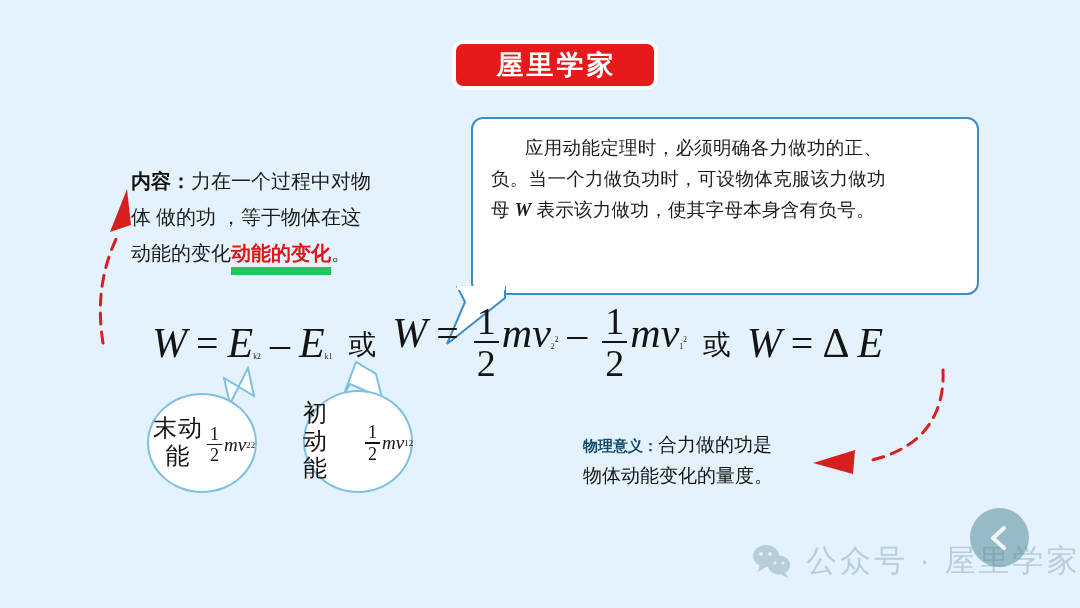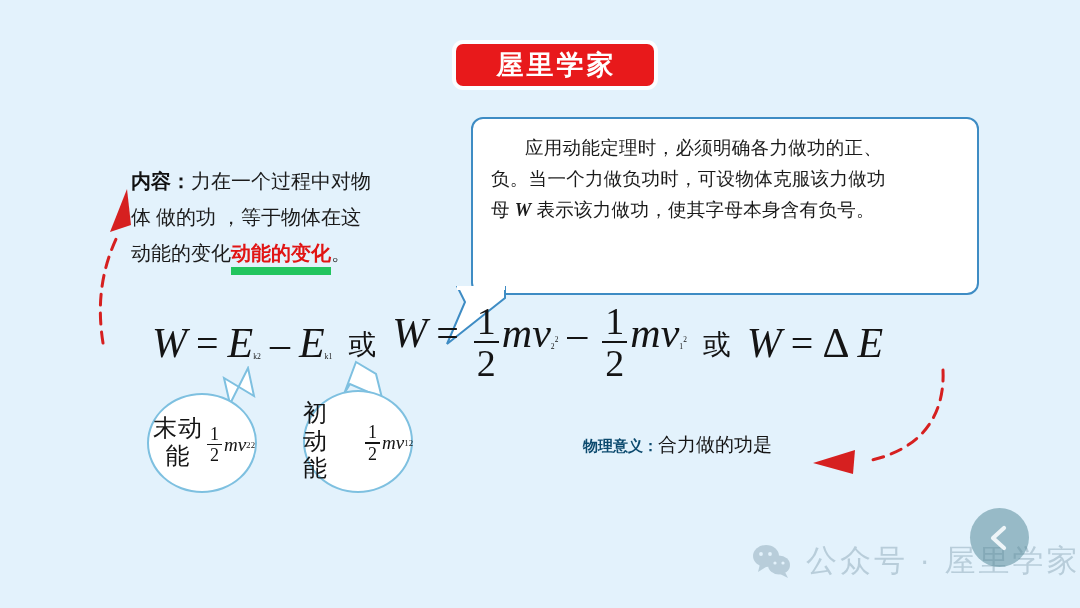--- a/index.html
+++ b/index.html
@@ -362,20 +362,21 @@
         <i>v</i>
         <sub class="sm">1</sub>
         <sup class="sm">2</sup>
     </span>
   </div>
 
   <div id="meaning-block">
     <div class="mline">
       <span class="lead2">物理意义：</span><span>合力做的功是</span>
     </div>
+    <div class="mline">物体动能变化的量度。</div>
   </div>
 
   <svg id="arrow-left" class="arrow-svg" viewBox="0 0 130 170">
     <path d="M 8,168 C 2,130 6,96 22,62" fill="none" stroke="#d62020" stroke-width="3" stroke-dasharray="11 8" stroke-linecap="round"></path>
     <polygon points="32,14 15,57 36,50" fill="#d62020"></polygon>
   </svg>
 
   <svg id="arrow-right" class="arrow-svg" viewBox="0 0 160 110">
     <path d="M 148,2 C 150,46 128,82 72,93" fill="none" stroke="#d62020" stroke-width="3" stroke-dasharray="11 8" stroke-linecap="round"></path>
     <polygon points="18,95 60,82 58,106" fill="#d62020"></polygon>

